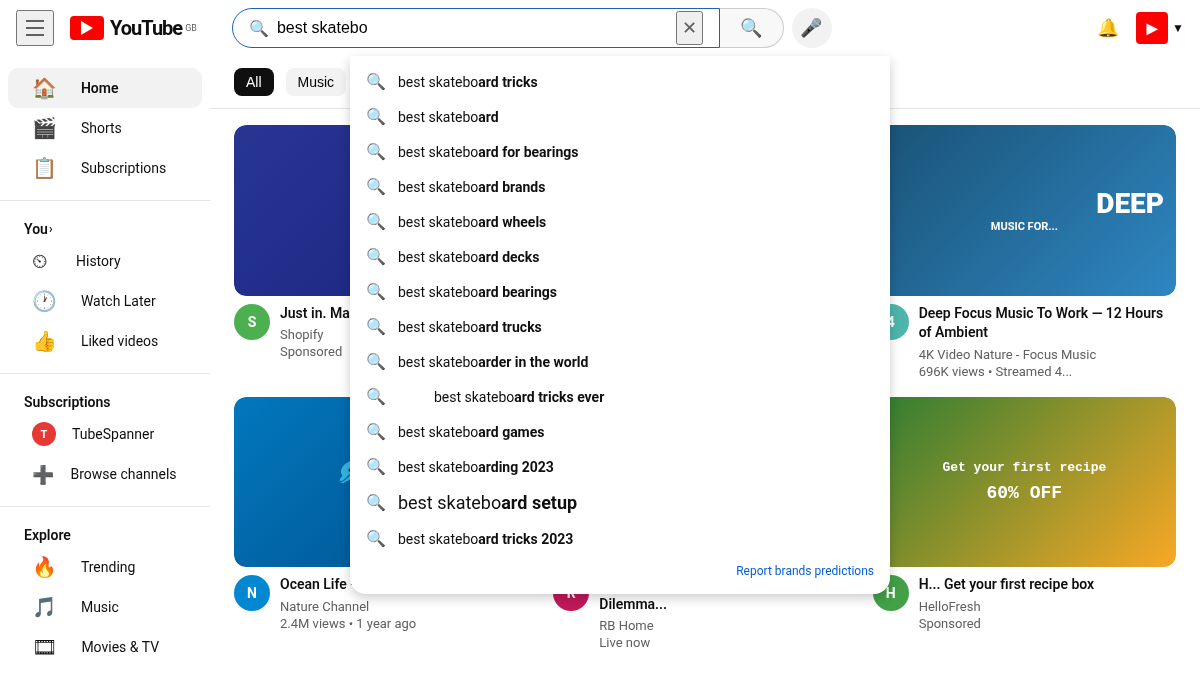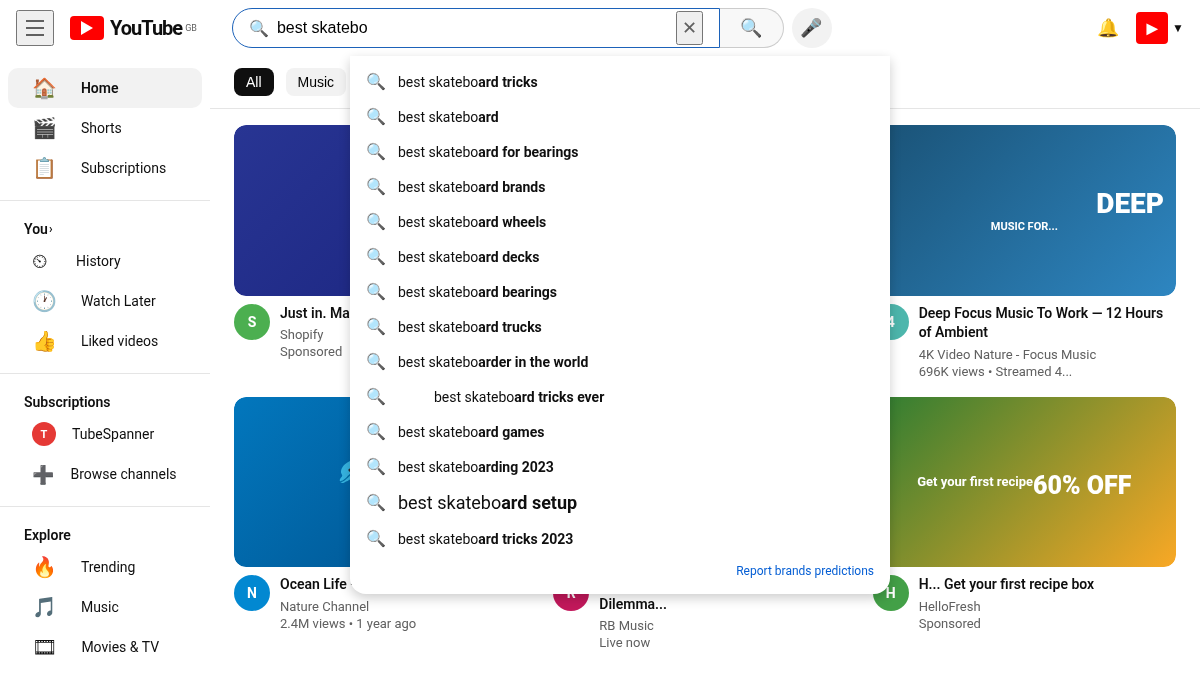--- a/index.html
+++ b/index.html
@@ -460,31 +460,31 @@
 
     <div class="video-card">
       <div class="thumb-container">
         <div class="thumb-box" style="background: linear-gradient(135deg, #880e4f, #ad1457); font-size:48px; font-weight:900; color:white;">R&amp;B</div>
         <span class="thumb-live">LIVE</span>
       </div>
       <div class="video-info">
         <div class="channel-avatar" style="background:#c2185b;">R</div>
         <div class="video-details">
           <div class="video-title">R&amp;B Playlist - We Belong Together, Dilemma...</div>
-          <div class="video-channel">RB Music</div>
+          <div class="video-channel">RB Home</div>
           <div class="video-meta">Live now</div>
         </div>
       </div>
     </div>
 
     <div class="video-card">
       <div class="thumb-container">
-        <div class="thumb-box" style="background: linear-gradient(135deg, #2e7d32, #f9a825); flex-direction:row; color:white; text-align:center; padding:12px;">
+        <div class="thumb-box" style="background: linear-gradient(135deg, #2e7d32, #f9a825); flex-direction:column; color:white; text-align:center; padding:12px;font-family:Liberation Mono, monospace;">
           <div style="font-size:13px;font-weight:bold;">Get your first recipe</div>
-          <div style="font-size:25px;font-weight:900;margin-top:8px;">60% OFF</div>
+          <div style="font-size:18px;font-weight:900;margin-top:8px;">60% OFF</div>
         </div>
       </div>
       <div class="video-info">
         <div class="channel-avatar" style="background:#43a047;">H</div>
         <div class="video-details">
           <div class="video-title">H... Get your first recipe box</div>
           <div class="video-channel">HelloFresh</div>
           <div class="video-meta">Sponsored</div>
         </div>
       </div>

